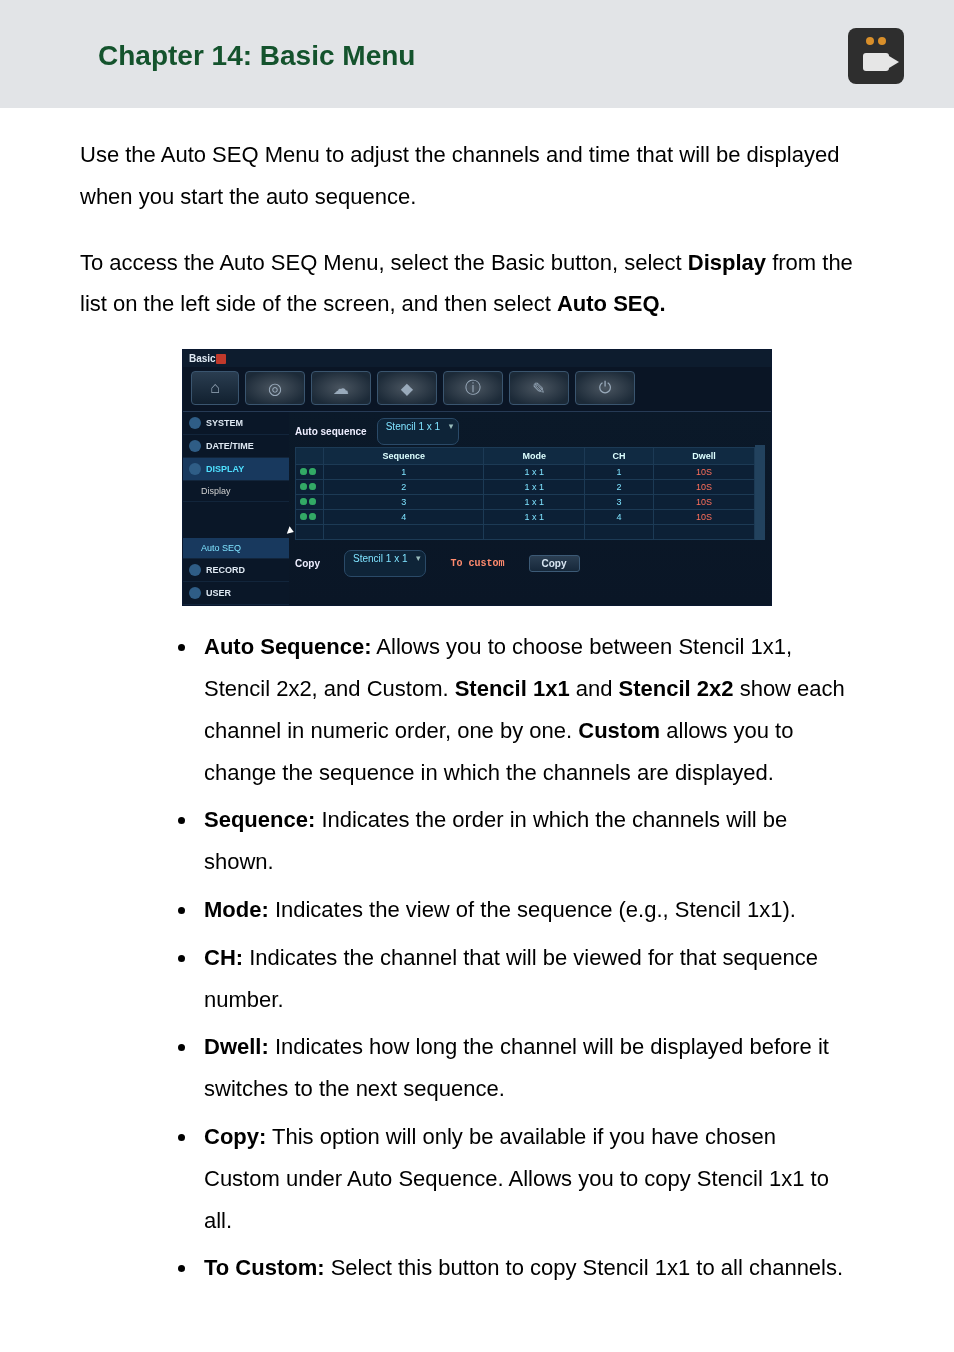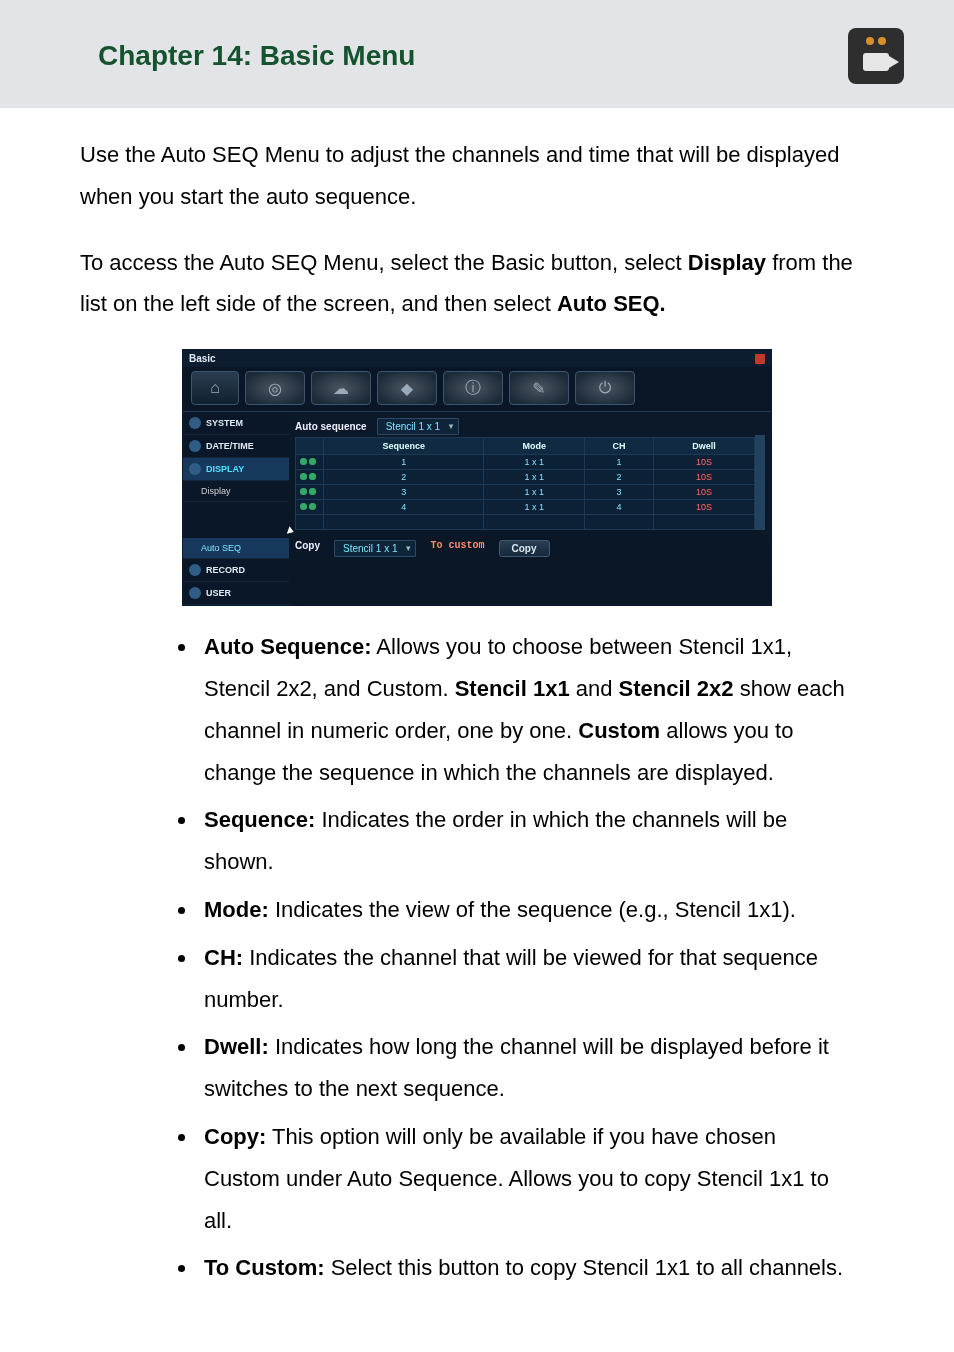--- a/index.html
+++ b/index.html
@@ -42,21 +42,21 @@
 
   
   .dvr {
     width: 590px;
     background: linear-gradient(180deg, #0b1a2a 0%, #0a1626 100%);
     border: 1px solid #0a1830;
     color: #c9dff2;
     font-size: 10px;
     position: relative;
   }
-  .dvr .titlebar { background: #0d1c2e; padding: 3px 6px; font-weight: bold; color: #dfe9f3; display:flex; justify-content:space-between; align-items:center; }
+  .dvr .titlebar { background: #0d1c2e; padding: 3px 6px; font-weight: bold; color: #dfe9f3; display:flex; align-items:center; }
   .dvr .titlebar .close-x { width:10px; height:10px; background:#c0392b; border-radius:1px; }
   .dvr .toolbar { display: flex; gap: 6px; padding: 4px 8px 6px 8px; background: #0a1525; border-bottom: 1px solid #263a55; align-items:center; }
   .dvr .tool-btn {
     width: 60px; height: 34px; border-radius: 4px;
     background: radial-gradient(ellipse at center, #4a5560 0%, #1c2a38 80%);
     border: 1px solid #3a556f;
     display:flex; align-items:center; justify-content:center;
     color:#9ab; font-size:16px;
   }
   .dvr .tool-btn.first { width: 48px; background: linear-gradient(180deg,#2a3d50,#11202f); }
@@ -69,31 +69,31 @@
   }
   .dvr .side-item .ico { width:12px; height:12px; border-radius:50%; background:#2f5d86; display:inline-block; }
   .dvr .side-item.active { background: #18395e; color: #4fe0ff; }
   .dvr .side-item.sub { padding-left: 18px; color:#d0d0d0; font-weight:normal; }
   .dvr .side-item.sub.active { color:#7fe3ff;margin-top:36px; }
   .dvr .main { flex: 1; padding: 6px 6px 10px 6px; }
   .dvr .row-top { display:flex; align-items:center; gap:10px; }
   .dvr .lbl { font-weight:bold; color:#eef; font-size:10px; }
   .dvr .dd {
     background:#0e2438; border:1px solid #2a4a68; color:#7fe3ff;
-    padding:2px 18px 2px 8px; border-radius:1px; position:relative; font-size:10px; display:inline-block;
+    padding:2px 18px 12px 8px; border-radius:7px; position:relative; font-size:10px; display:inline-block;
   }
   .dvr .dd::after{ content:"▾"; position:absolute; right:5px; top:2px; color:#8fb; font-size:9px; color:#9bb;}
   .dvr table { width:100%; border-collapse: collapse; margin-top:2px; }
   .dvr th { background:#102a42; color:#dff; font-size:9px; font-weight:bold; padding:3px 4px; border:1px solid #1c3a55; }
   .dvr td { background:#0c2036; color:#7fe3ff; font-size:9px; padding:2px 4px; border:1px solid #1c3a55; text-align:center; }
   .dvr td.arrows { width:28px; text-align:left; }
   .dvr .arrow-dot { display:inline-block; width:7px; height:7px; border-radius:50%; background:#3a6; margin-right:2px; box-shadow:0 0 2px #3a6 inset; }
   .dvr td.dwell-bad { color:#ff6f5a; }
   .dvr .scroll-stub { width:10px; background:#22425e; }
-  .dvr .row-copy { display:flex; gap:14px; margin-top:10px; }
+  .dvr .row-copy { display:flex; align-items:center; gap:24px; margin-top:10px; }
   .dvr .btn {
     background: linear-gradient(180deg,#2b3e52,#16283a);
     border:1px solid #3c5a76; border-radius:3px;
     padding:2px 12px; color:#d8e6f2; font-size:10px; font-weight:bold;
   }
   .dvr .btn.red { color:#ff6b53; }
   .dvr .row-bottom { display:flex; justify-content:flex-end; gap:10px; margin-top:14px; }
   .dvr .corner-cursor {
      position:absolute; left:105px; bottom:70px; width:0; height:0;
      border-left:6px solid #fff; border-top:4px solid transparent; border-bottom:4px solid transparent;

